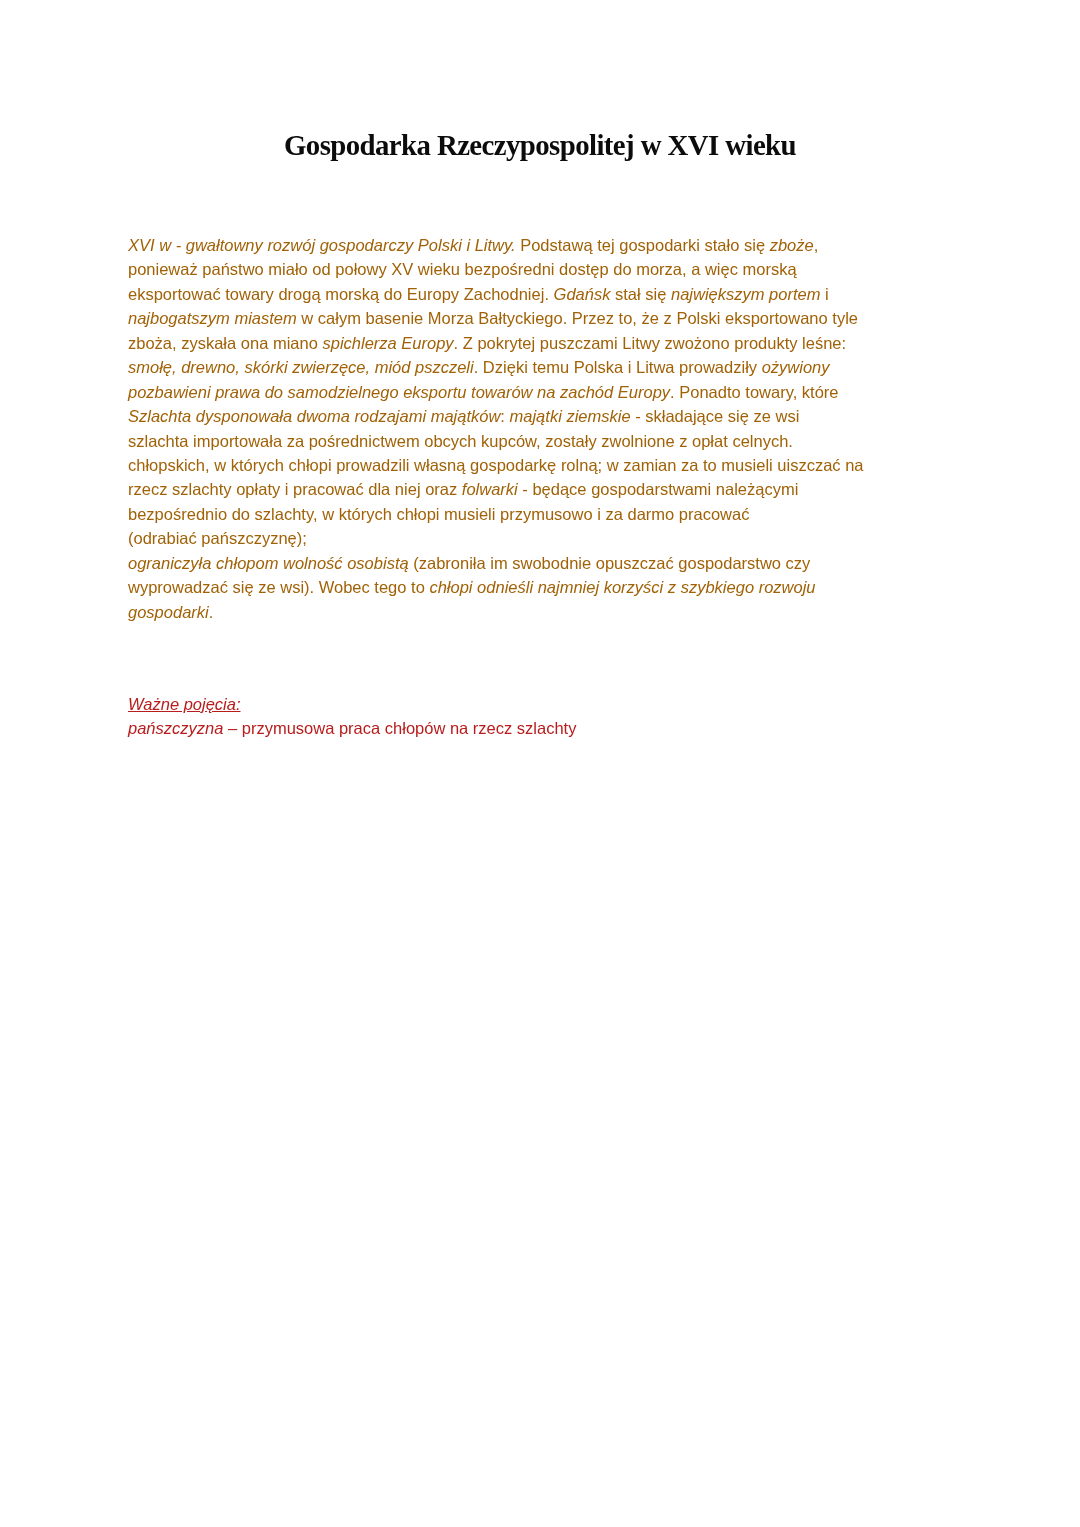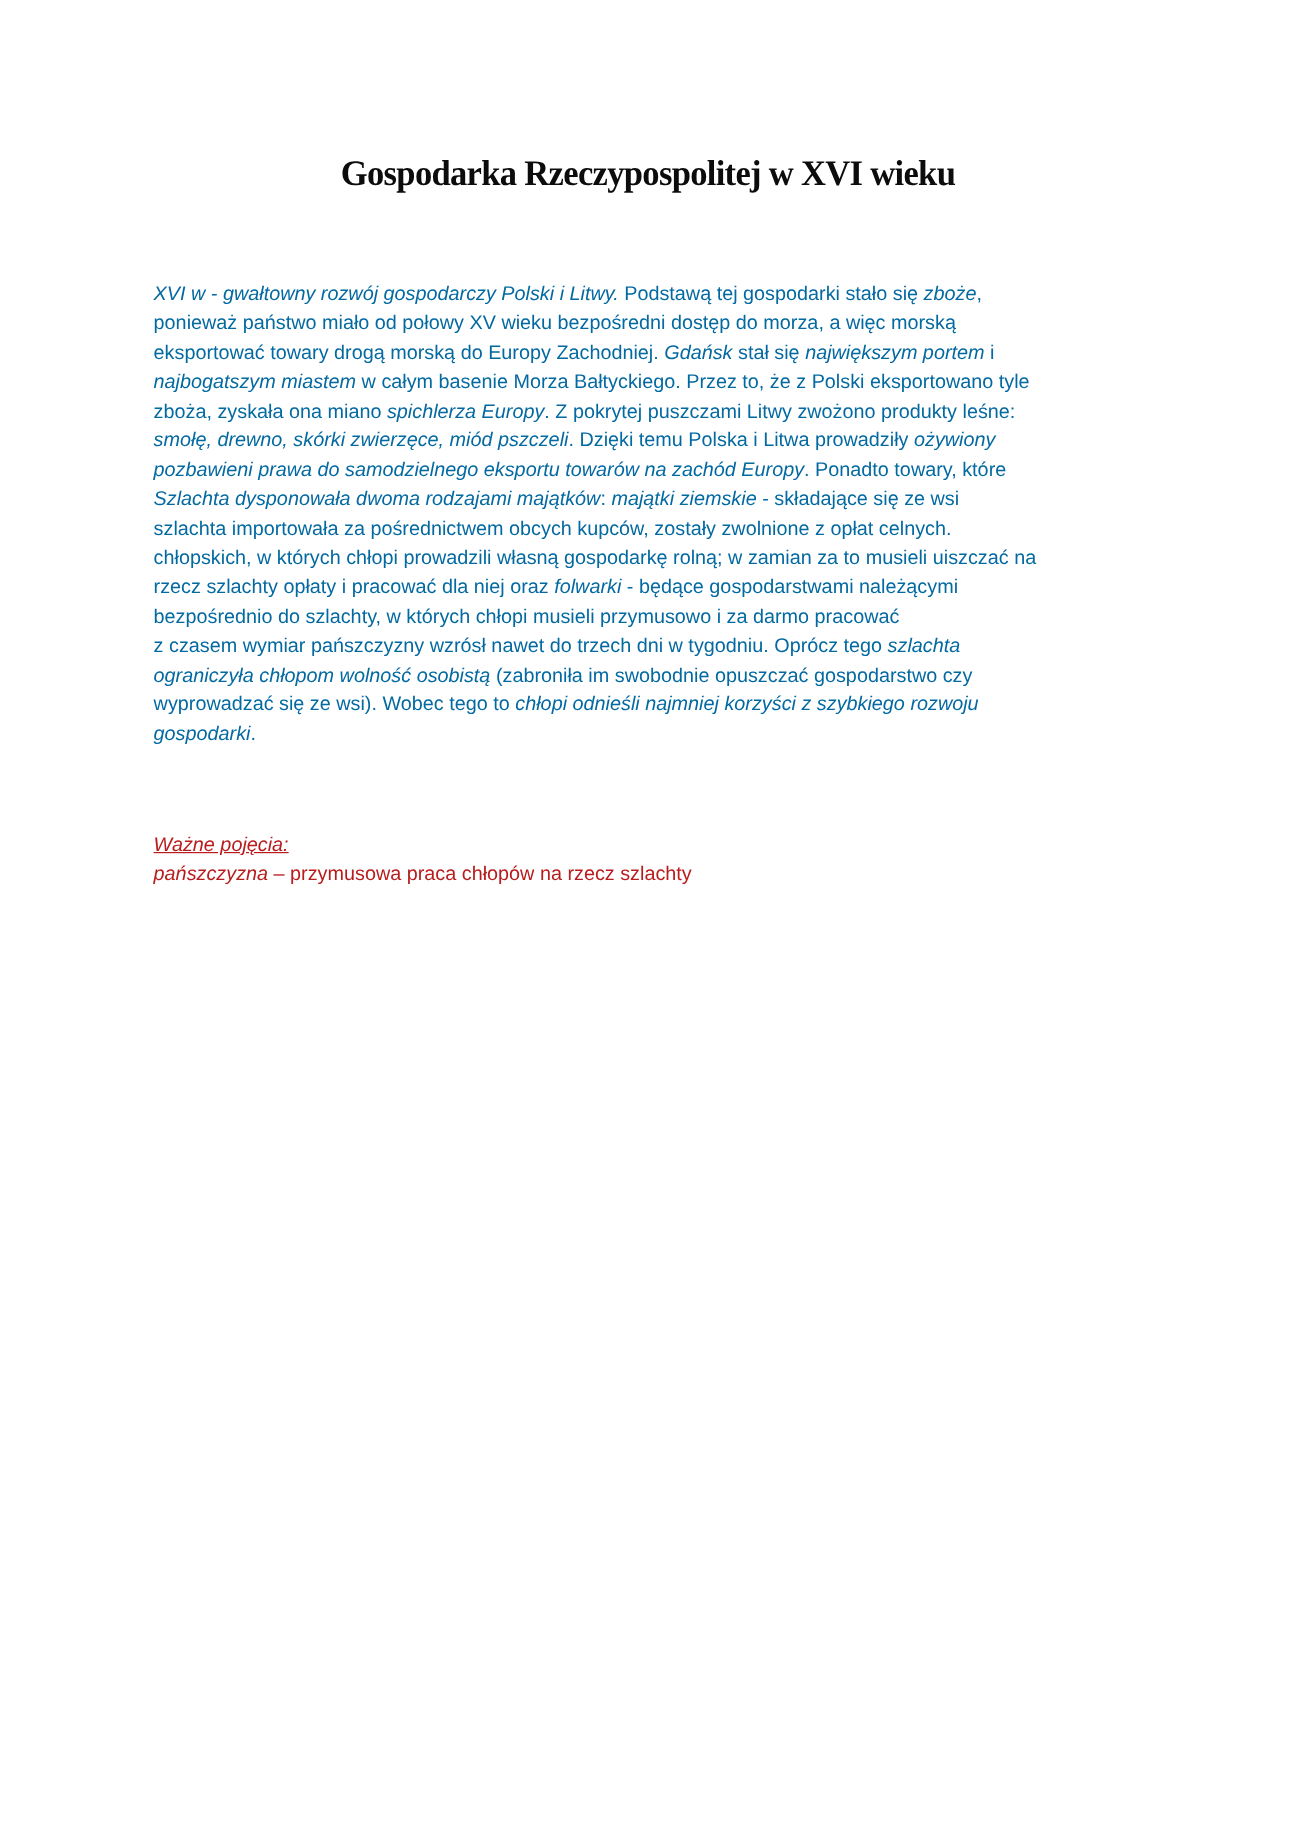--- a/index.html
+++ b/index.html
@@ -27,21 +27,21 @@
     font-size: 30px;
     letter-spacing: -0.6px;
     color: #0c0c0c;
     transform: scaleX(0.96);
     transform-origin: 50% 50%;
   }
   .body-text {
     position: absolute;
     left: 128px;
     top: 233px;
-    color: #0369a1;
+    color: #a16207;
     font-size: 16.5px;
     line-height: 24.45px;
   }
   .text-line {
     white-space: pre;
     height: 24.45px;
   }
   .glossary {
     position: absolute;
     left: 128px;
@@ -66,21 +66,21 @@
       <div class="text-line"><span>eksportować towary drogą morską do Europy Zachodniej. </span><span class="seg-i">Gdańsk</span><span> stał się </span><span class="seg-i">największym portem</span><span> i</span></div>
       <div class="text-line"><span class="seg-i">najbogatszym miastem</span><span> w całym basenie Morza Bałtyckiego. Przez to, że z Polski eksportowano tyle</span></div>
       <div class="text-line"><span>zboża, zyskała ona miano </span><span class="seg-i">spichlerza Europy</span><span>. Z pokrytej puszczami Litwy zwożono produkty leśne:</span></div>
       <div class="text-line"><span class="seg-i">smołę, drewno, skórki zwierzęce, miód pszczeli</span><span>. Dzięki temu Polska i Litwa prowadziły </span><span class="seg-i">ożywiony</span></div>
       <div class="text-line"><span class="seg-i">pozbawieni prawa do samodzielnego eksportu towarów na zachód Europy</span><span>. Ponadto towary, które</span></div>
       <div class="text-line"><span class="seg-i">Szlachta dysponowała dwoma rodzajami majątków</span><span>: </span><span class="seg-i">majątki ziemskie</span><span> - składające się ze wsi</span></div>
       <div class="text-line"><span>szlachta importowała za pośrednictwem obcych kupców, zostały zwolnione z opłat celnych.</span></div>
       <div class="text-line"><span>chłopskich, w których chłopi prowadzili własną gospodarkę rolną; w zamian za to musieli uiszczać na</span></div>
       <div class="text-line"><span>rzecz szlachty opłaty i pracować dla niej oraz </span><span class="seg-i">folwarki</span><span> - będące gospodarstwami należącymi</span></div>
       <div class="text-line"><span>bezpośrednio do szlachty, w których chłopi musieli przymusowo i za darmo pracować</span></div>
-      <div class="text-line"><span>z czasem wymiar pańszczyzny wzrósł nawet do trzech dni w tygodniu. Oprócz tego </span><span class="seg-i">szlachta</span></div>
+      <div class="text-line"><span>(odrabiać pańszczyznę);</span></div>
       <div class="text-line"><span class="seg-i">ograniczyła chłopom wolność osobistą</span><span> (zabroniła im swobodnie opuszczać gospodarstwo czy</span></div>
       <div class="text-line"><span>wyprowadzać się ze wsi). Wobec tego to </span><span class="seg-i">chłopi odnieśli najmniej korzyści z szybkiego rozwoju</span></div>
       <div class="text-line"><span class="seg-i">gospodarki</span><span>.</span></div>
     </div>
 
   <div class="glossary">
     <div class="text-line"><span class="seg-i seg-u">Ważne pojęcia:</span></div>
     <div class="text-line"><span class="seg-i seg-b">pańszczyzna</span><span> – przymusowa praca chłopów na rzecz szlachty</span></div>
   </div>
 </div>

